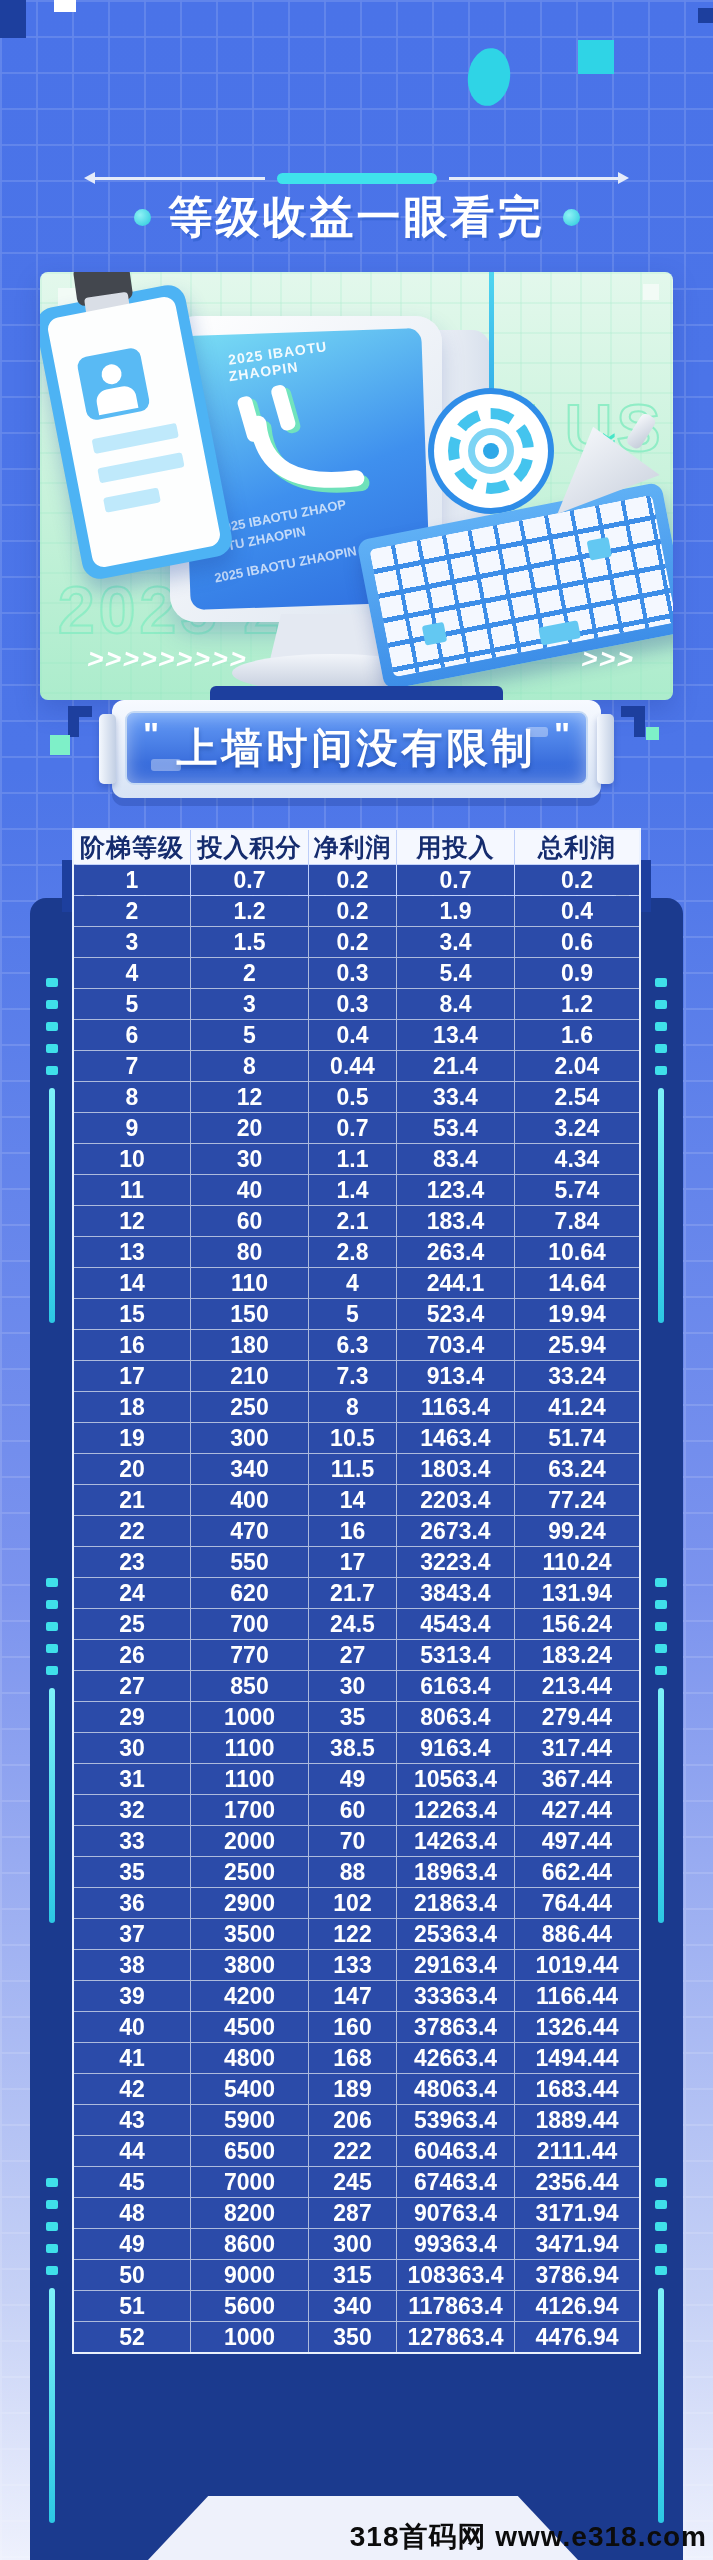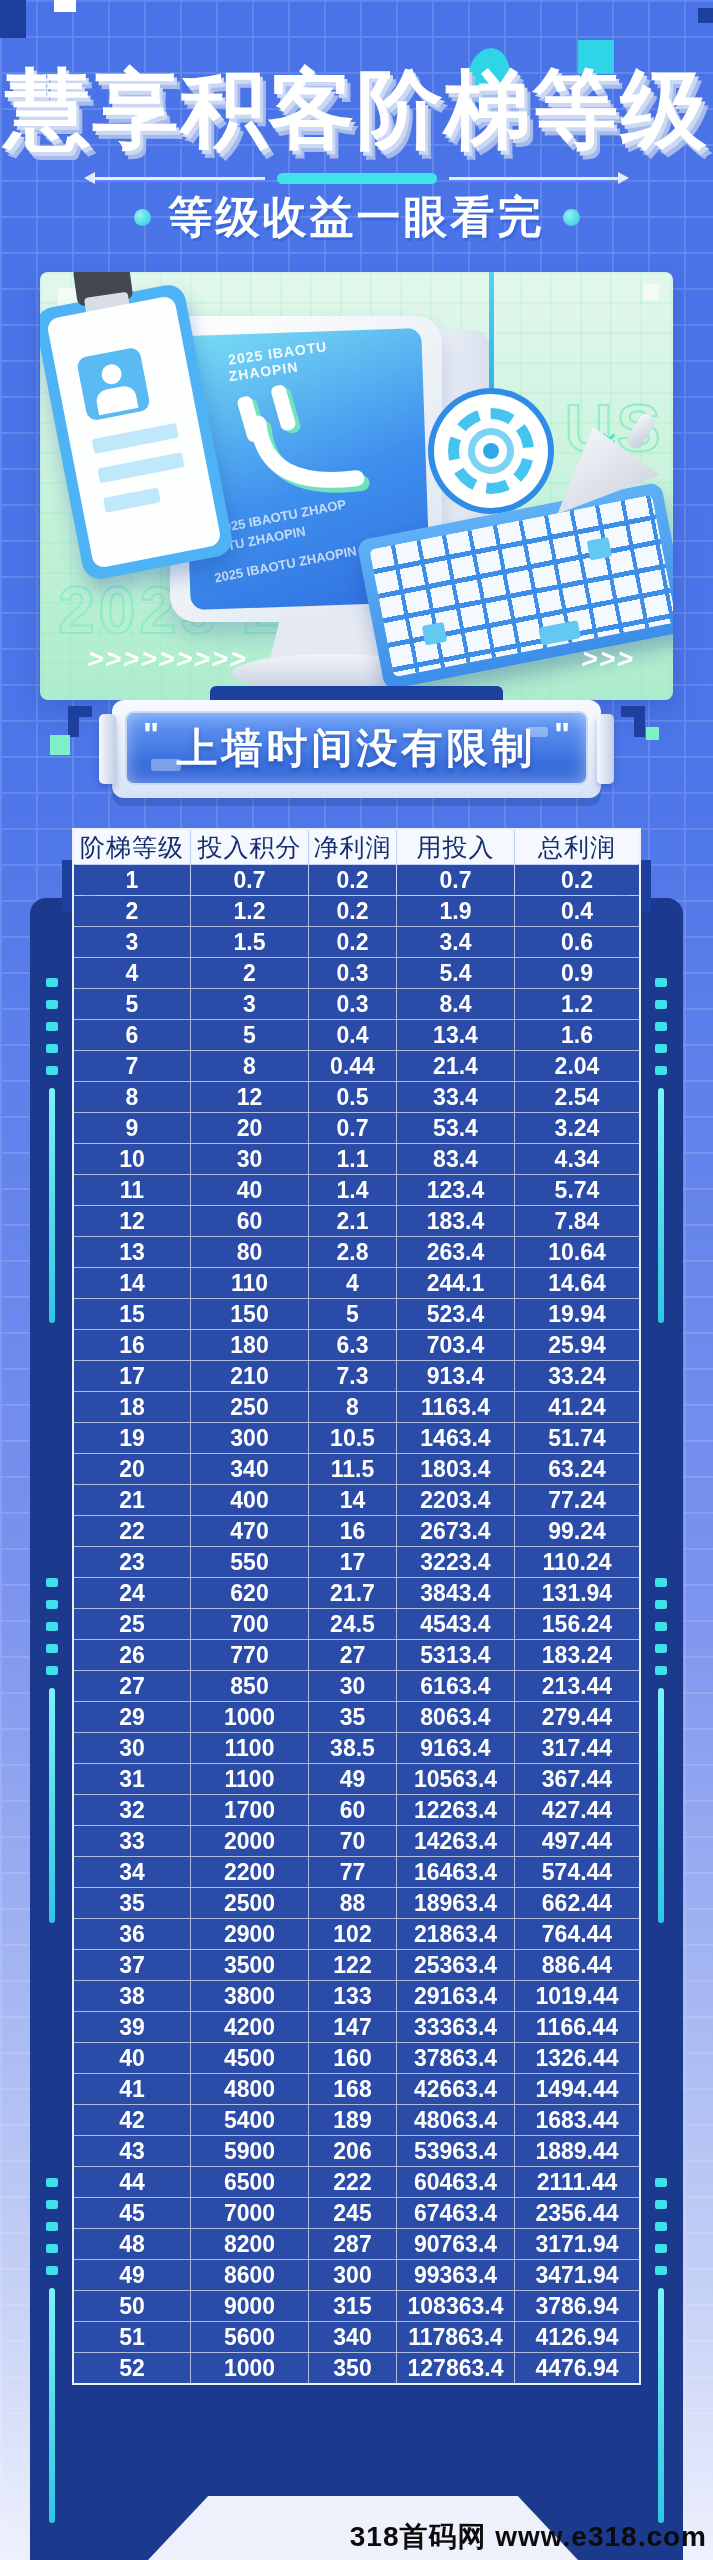--- a/index.html
+++ b/index.html
@@ -109,40 +109,39 @@
   .cyan-dash{position:absolute;width:12px;height:9px;border-radius:2px;background:#3fe0ea;z-index:2;}
   .cyan-line{position:absolute;width:6px;height:235px;border-radius:4px;
     background:linear-gradient(180deg,#7df2f8,#2cc8e4);z-index:2;}
   .bottom-trap{position:absolute;left:148px;top:2496px;width:430px;height:64px;background:#eef1fb;z-index:2;
     clip-path:polygon(14% 0,86% 0,100% 100%,0 100%);}
   
   .tableWrap{position:absolute;left:72px;top:828px;width:569px;z-index:4;
     border:2px solid rgba(240,246,255,.9);box-sizing:border-box;background:rgba(235,242,255,.7);}
   .tr{display:grid;grid-template-columns:116px 117px 87px 117px 124px;gap:1px;margin-top:1px;}
   .tr.head{margin-top:0;}
-  .th{background:#f5f8ff;color:#152c6e;font-weight:400;font-size:25px;height:34px;
+  .th{background:#f5f8ff;color:#152c6e;font-weight:700;font-size:25px;height:34px;
     display:flex;align-items:center;justify-content:center;letter-spacing:1px;}
   .td{background:#2b4ba9;color:#fff;font-weight:700;font-size:23px;height:30px;
     display:flex;align-items:center;justify-content:center;}
   
   .watermark{position:absolute;top:2518px;right:6px;z-index:5;font-size:28px;font-weight:900;color:#0c0c0c;letter-spacing:1px;}
 </style>
 </head>
 <body>
 
 <div class="page">
   <div class="grid"></div>
 
   <div class="sq" style="left:0;top:0;width:26px;height:38px;background:#1d3f9e;"></div>
   <div class="sq" style="left:54px;top:0;width:22px;height:12px;background:#fff;"></div>
   <div class="sq" style="left:698px;top:8px;width:15px;height:15px;background:#1d3f9e;"></div>
 
   <div class="title-accent-ellipse"></div>
   <div class="title-accent-square"></div>
-  <div class="title">慧享积客阶梯等级</div>
 
   <div class="divider">
     <span class="tri left"></span>
     <span class="div-line"></span>
     <span class="div-cap"></span>
     <span class="div-line"></span>
     <span class="tri right"></span>
   </div>
 
   <div class="subtitle">
@@ -475,27 +474,20 @@
           <div class="td">60</div>
           <div class="td">12263.4</div>
           <div class="td">427.44</div>
         </div>
         <div class="tr">
           <div class="td">33</div>
           <div class="td">2000</div>
           <div class="td">70</div>
           <div class="td">14263.4</div>
           <div class="td">497.44</div>
-        </div>
-        <div class="tr">
-          <div class="td">34</div>
-          <div class="td">2200</div>
-          <div class="td">77</div>
-          <div class="td">16463.4</div>
-          <div class="td">574.44</div>
         </div>
         <div class="tr">
           <div class="td">35</div>
           <div class="td">2500</div>
           <div class="td">88</div>
           <div class="td">18963.4</div>
           <div class="td">662.44</div>
         </div>
         <div class="tr">
           <div class="td">36</div>

